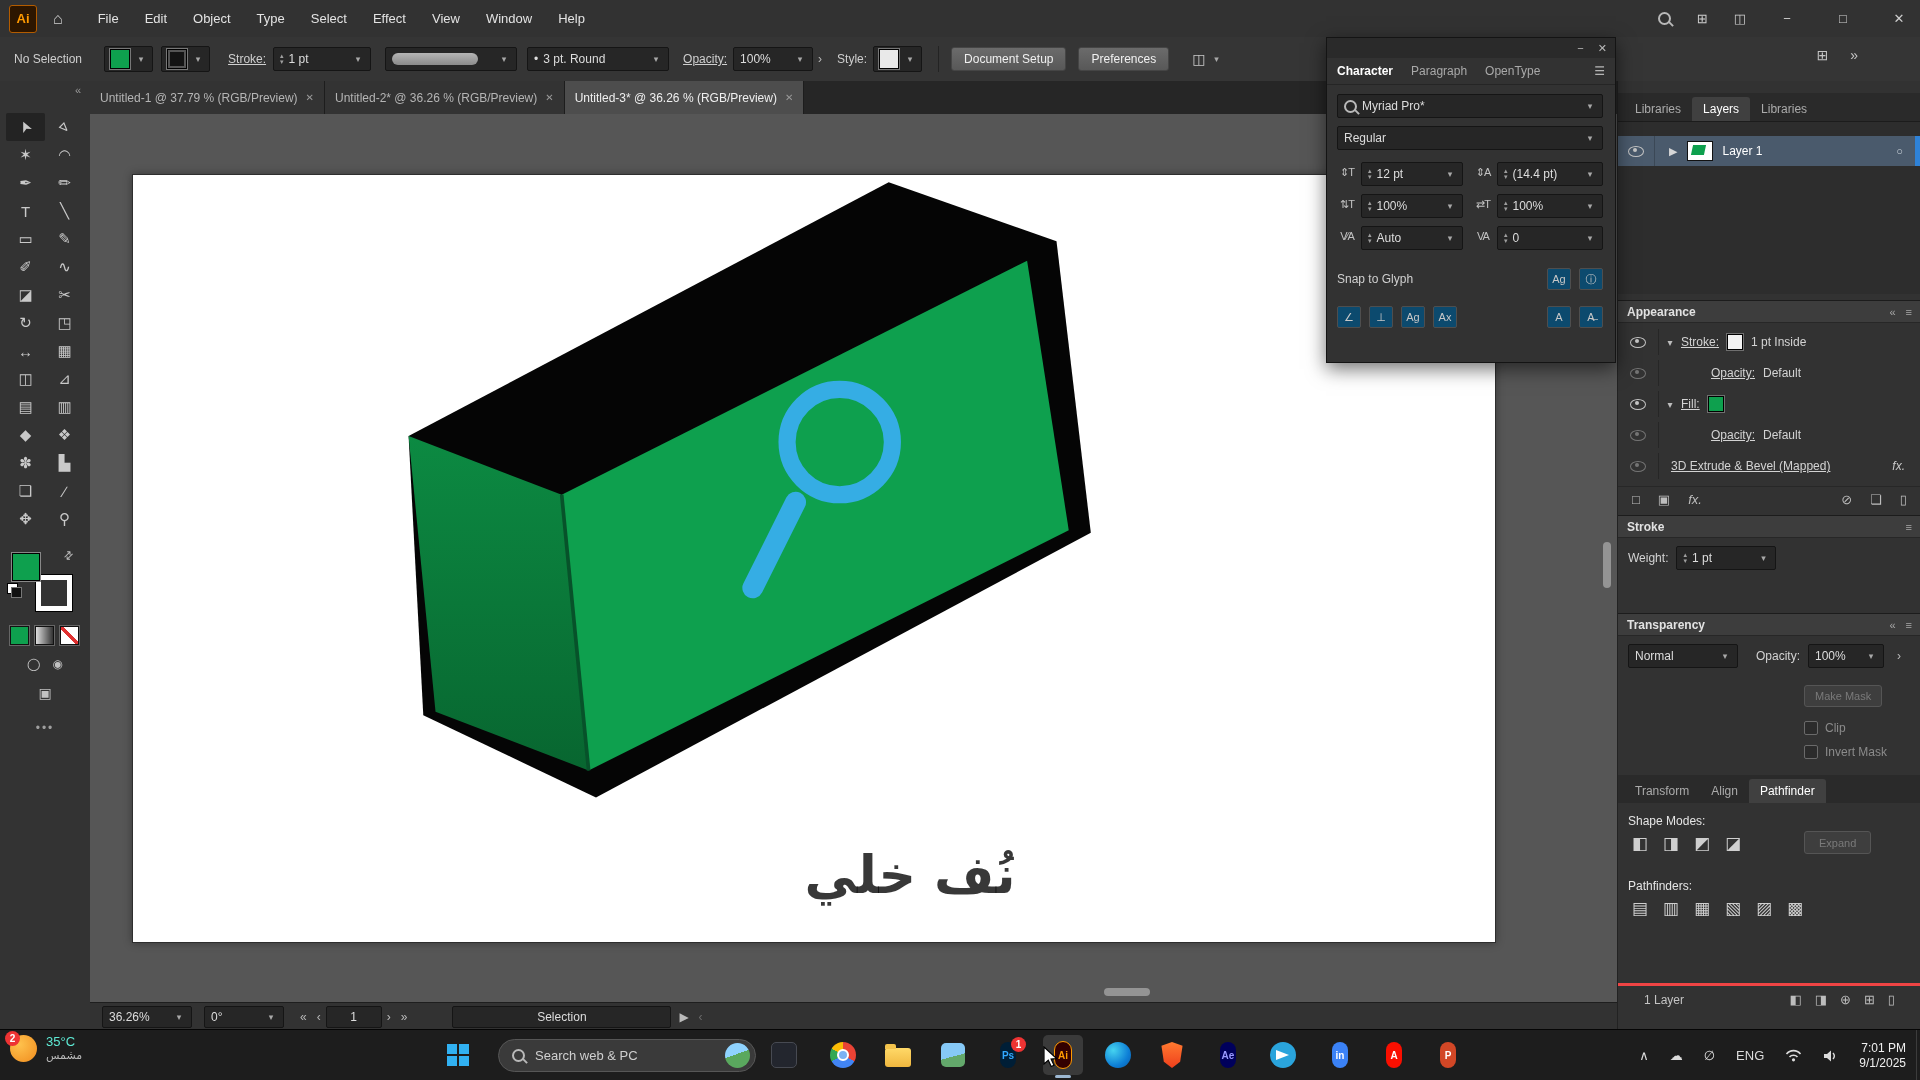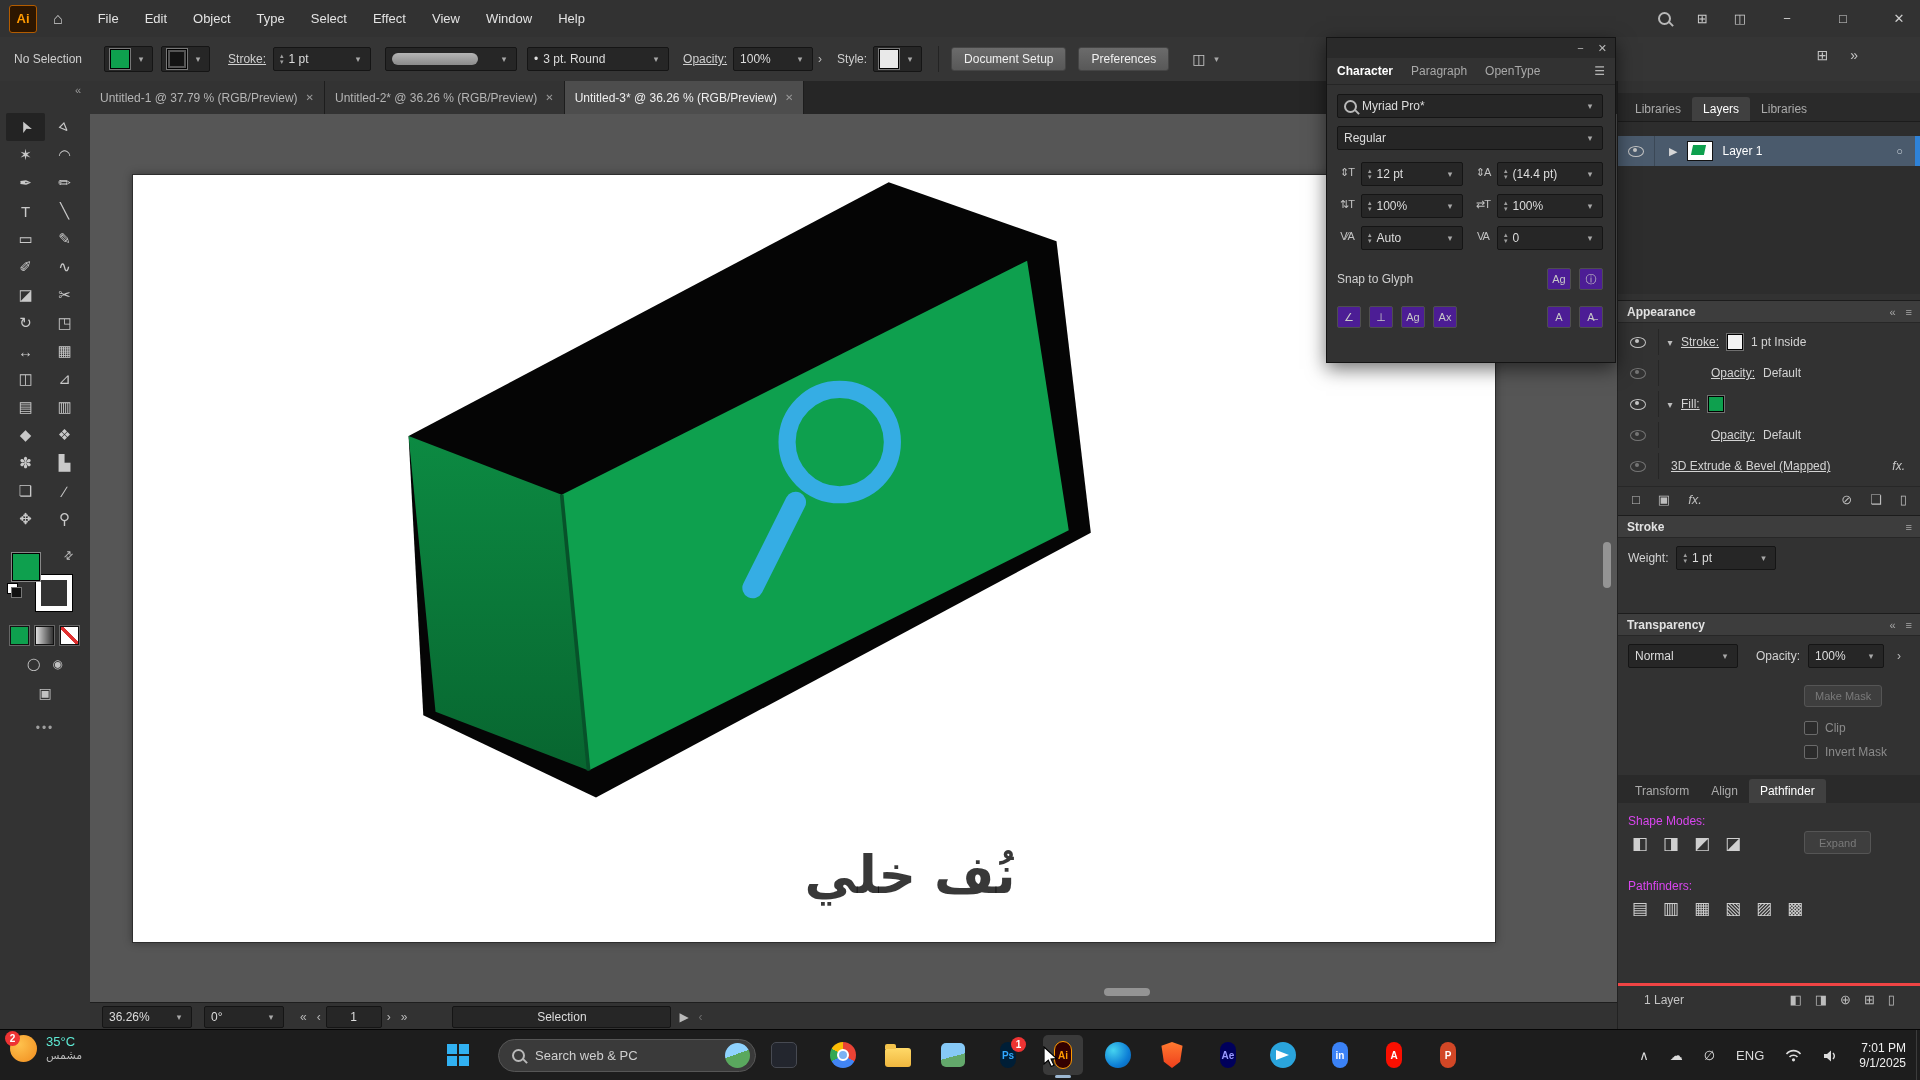--- a/index.html
+++ b/index.html
@@ -114,40 +114,40 @@
               font-weight:bold;color:#e2e2e2;font-size:12px;gap:10px;}
   .ph-ics{margin-left:auto;display:flex;gap:10px;font-weight:normal;color:#a9a9a9;font-size:11px;}
   .ap-row{position:absolute;left:0;width:100%;height:26px;display:flex;align-items:center;font-size:12px;color:#d3d3d3;}
   .ap-eyecol{width:40px;display:flex;justify-content:center;border-right:1px solid #262626;align-self:stretch;align-items:center;}
   .ap-chev{width:22px;text-align:center;color:#bdbdbd;font-size:10px;}
   .ap-sw{width:14px;height:14px;border:1px solid #000;box-shadow:0 0 0 1px #6f6f6f;margin:0 8px;}
   .fx-badge{margin-left:auto;margin-right:16px;color:#c9c9c9;font-style:italic;}
   #ap-footer{position:absolute;left:0;top:405px;width:100%;height:26px;display:flex;align-items:center;
              padding:0 14px;gap:18px;box-sizing:border-box;color:#bdbdbd;font-size:13px;border-top:1px solid #272727;}
   .grow{flex:1;}
-  .pf-lab{position:absolute;left:10px;color:#d946ef;font-size:12px;}
+  .pf-lab{position:absolute;left:10px;color:#e5e5e5;font-size:12px;}
   .ico-row{position:absolute;display:flex;gap:15px;font-size:17px;color:#cfcfcf;}
   #d-footer{position:absolute;left:0;top:902px;width:100%;height:30px;border-top:3px solid #ef4444;
             display:flex;align-items:center;padding:0 26px;box-sizing:border-box;gap:13px;color:#c4c4c4;}
   #d-footer .ics{margin-left:auto;display:flex;gap:13px;font-size:13px;color:#bdbdbd;}
 
   
   #charpanel{position:absolute;left:1326px;top:37px;width:288px;height:324px;background:#323232;
              border:1px solid #141414;box-shadow:0 6px 18px rgba(0,0,0,.55);z-index:10;}
   #cp-title{height:20px;background:#2a2a2a;display:flex;align-items:center;justify-content:flex-end;
             gap:14px;padding:0 8px;color:#b9b9b9;font-size:11px;}
   #cp-tabs{height:26px;display:flex;align-items:center;padding:0 10px;gap:18px;border-bottom:1px solid #252525;}
   .cp-tab{color:#a9a9a9;font-size:12px;}
   .cp-tab.active{color:#fff;font-weight:bold;}
   #cp-menu{margin-left:auto;color:#b5b5b5;}
   .cp-fld{position:absolute;left:10px;width:266px;height:24px;box-sizing:border-box;}
   .cp-ic{position:absolute;width:24px;text-align:center;color:#c3c3c3;font-size:11px;letter-spacing:-1px;}
   .cp-ctl{position:absolute;height:24px;box-sizing:border-box;}
   #cp-snap{position:absolute;left:10px;top:230px;width:266px;display:flex;align-items:center;gap:8px;color:#d0d0d0;}
-  .boxic{min-width:24px;height:22px;border:1px solid #4e4e4e;border-radius:2px;background:#4c1d95;
+  .boxic{min-width:24px;height:22px;border:1px solid #4e4e4e;border-radius:2px;background:#0c4a6e;
          display:flex;align-items:center;justify-content:center;color:#c7c7c7;font-size:11px;padding:0 3px;box-sizing:border-box;}
   #cp-bottom{position:absolute;left:10px;top:268px;width:266px;display:flex;gap:8px;align-items:center;}
 
   
   #taskbar{position:absolute;left:0;top:1029px;width:1920px;height:51px;background:#1d1d1d;
            border-top:1px solid #050505;z-index:20;color:#e8e8e8;}
   #weather{position:absolute;left:10px;top:4px;display:flex;align-items:center;gap:9px;}
   #weather-ic{width:27px;height:27px;border-radius:50%;background:radial-gradient(circle at 35% 35%,#ffc24d,#f08c1e);position:relative;}
   .badge{position:absolute;min-width:15px;height:15px;border-radius:8px;background:#e33;color:#fff;
          font-size:10px;display:flex;align-items:center;justify-content:center;font-weight:bold;padding:0 2px;box-sizing:border-box;}

